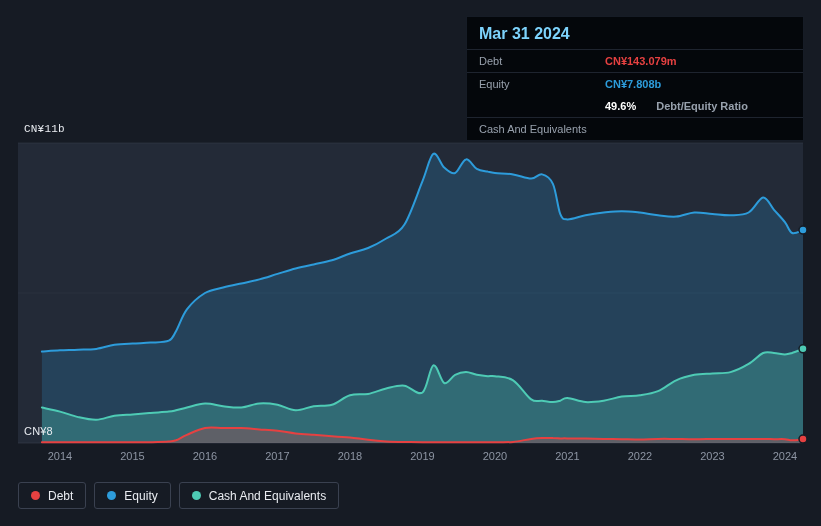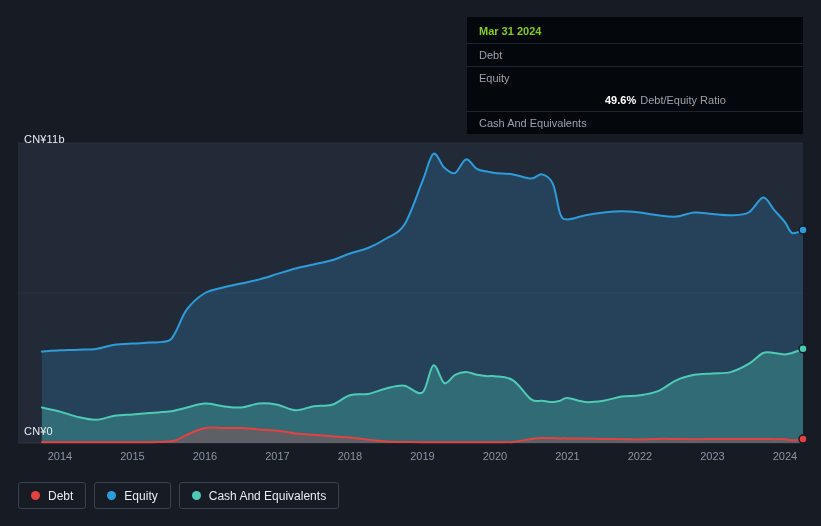--- a/index.html
+++ b/index.html
@@ -1,36 +1,36 @@
 <!DOCTYPE html>
 <html><head>
 <meta charset="utf-8">
 <style>
   html,body{margin:0;padding:0;background:#161b24;}
   .stage{position:relative;width:821px;height:526px;background:#161b24;overflow:hidden;
          font-family:"Liberation Sans",sans-serif;}
   .chart-svg{position:absolute;left:0;top:0;}
   .ylabel{position:absolute;left:24px;color:#e9ecf1;font-size:11px;letter-spacing:.2px;}
-  .ylabel.top{top:133px;}
+  .ylabel.top{top:123px;font-family:Liberation Mono, monospace;}
   .ylabel.zero{top:425px;}
 
   
   .tooltip{position:absolute;left:466px;top:16px;width:338px;box-sizing:border-box;
            background:#04070b;border:1px solid #161c26;}
-  .tt-title{padding:8px 12px 6px;color:#84cc16;font-size:11px;font-weight:bold;}
+  .tt-title{padding:8px 12px 6px;color:#7dd3fc;font-size:16px;font-weight:bold;}
   .tt-divider{height:1px;background:#1e242f;}
   .tt-row{display:grid;grid-template-columns:126px 1fr;align-items:center;
           padding:4px 12px;font-size:11px;line-height:14px;}
   .tt-label{color:#98a1ad;}
   .tt-value{font-weight:bold;}
   .v-debt{color:#e64141;}
   .v-equity{color:#2d9cdb;}
   .v-cash{color:#4ecbb5;}
   .v-ratio{color:#ffffff;font-weight:bold;}
-  .ratio-rest{color:#98a1ad;font-weight:normal;margin-left:4px;}
+  .ratio-rest{color:#98a1ad;font-weight:bold;margin-left:20px;}
 
   
   .legend{position:absolute;left:18px;top:482px;display:flex;gap:8px;}
   .pill{display:flex;align-items:center;gap:8px;height:27px;padding:0 12px;
         border:1px solid #3a4150;border-radius:3px;background:transparent;
         color:#e9ecf1;font-size:12px;cursor:pointer;box-sizing:border-box;}
   .dot{width:9px;height:9px;border-radius:50%;background:#888;flex:0 0 auto;}
 </style>
 </head>
 <body>
@@ -65,31 +65,33 @@
       <text x="350.0" y="460" fill="#8d95a3" font-size="11" text-anchor="middle" font-family="&quot;Liberation Sans&quot;, sans-serif">2018</text>
       <text x="422.5" y="460" fill="#8d95a3" font-size="11" text-anchor="middle" font-family="&quot;Liberation Sans&quot;, sans-serif">2019</text>
       <text x="494.9" y="460" fill="#8d95a3" font-size="11" text-anchor="middle" font-family="&quot;Liberation Sans&quot;, sans-serif">2020</text>
       <text x="567.4" y="460" fill="#8d95a3" font-size="11" text-anchor="middle" font-family="&quot;Liberation Sans&quot;, sans-serif">2021</text>
       <text x="639.9" y="460" fill="#8d95a3" font-size="11" text-anchor="middle" font-family="&quot;Liberation Sans&quot;, sans-serif">2022</text>
       <text x="712.4" y="460" fill="#8d95a3" font-size="11" text-anchor="middle" font-family="&quot;Liberation Sans&quot;, sans-serif">2023</text>
       <text x="784.9" y="460" fill="#8d95a3" font-size="11" text-anchor="middle" font-family="&quot;Liberation Sans&quot;, sans-serif">2024</text>
     </svg>
 
   <div class="ylabel top">CN¥11b</div>
-  <div class="ylabel zero">CN¥0</div>
+  <div class="ylabel zero">CN¥8</div>
 
   <div class="tooltip">
     <div class="tt-title">Mar 31 2024</div>
     <div class="tt-divider"></div>
     <div class="tt-row">
       <span class="tt-label">Debt</span>
+      <span class="tt-value v-debt">CN¥143.079m</span>
     </div>
     <div class="tt-divider"></div>
     <div class="tt-row">
       <span class="tt-label">Equity</span>
+      <span class="tt-value v-equity">CN¥7.808b</span>
     </div>
     <div class="tt-row">
       <span></span>
       <span>
         <span class="v-ratio">49.6%</span><span class="ratio-rest">Debt/Equity Ratio</span>
       </span>
     </div>
     <div class="tt-divider"></div>
     <div class="tt-row">
       <span class="tt-label">Cash And Equivalents</span>

